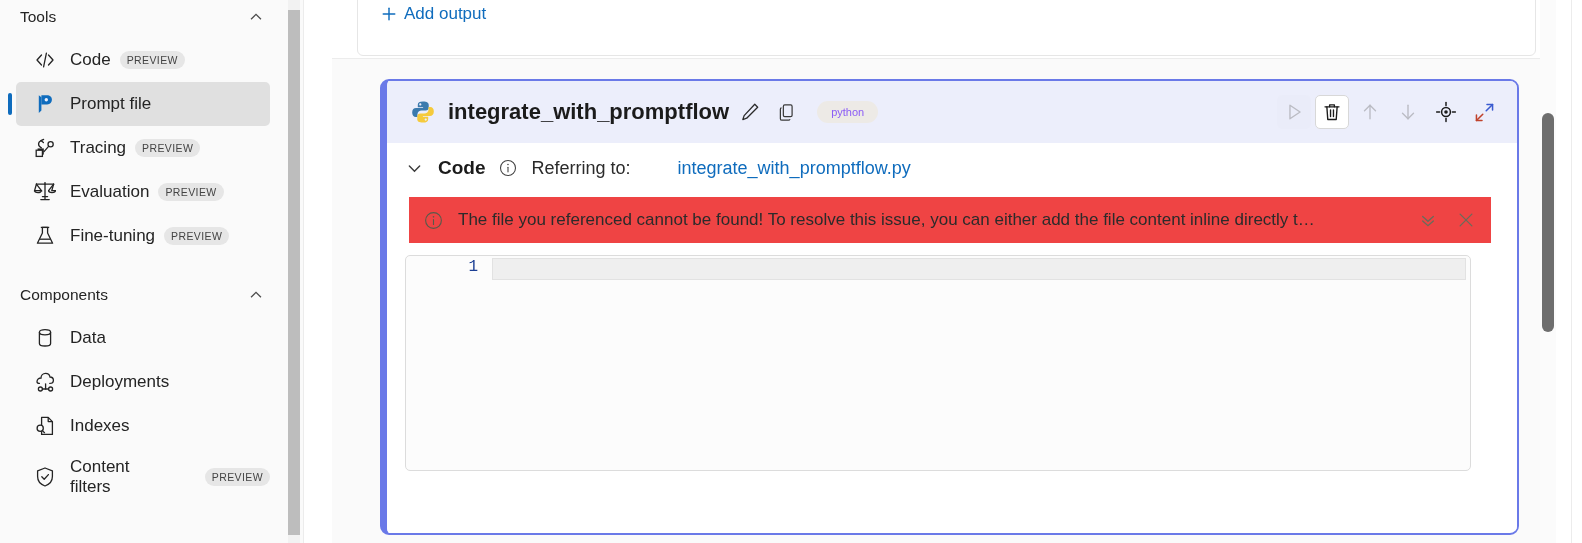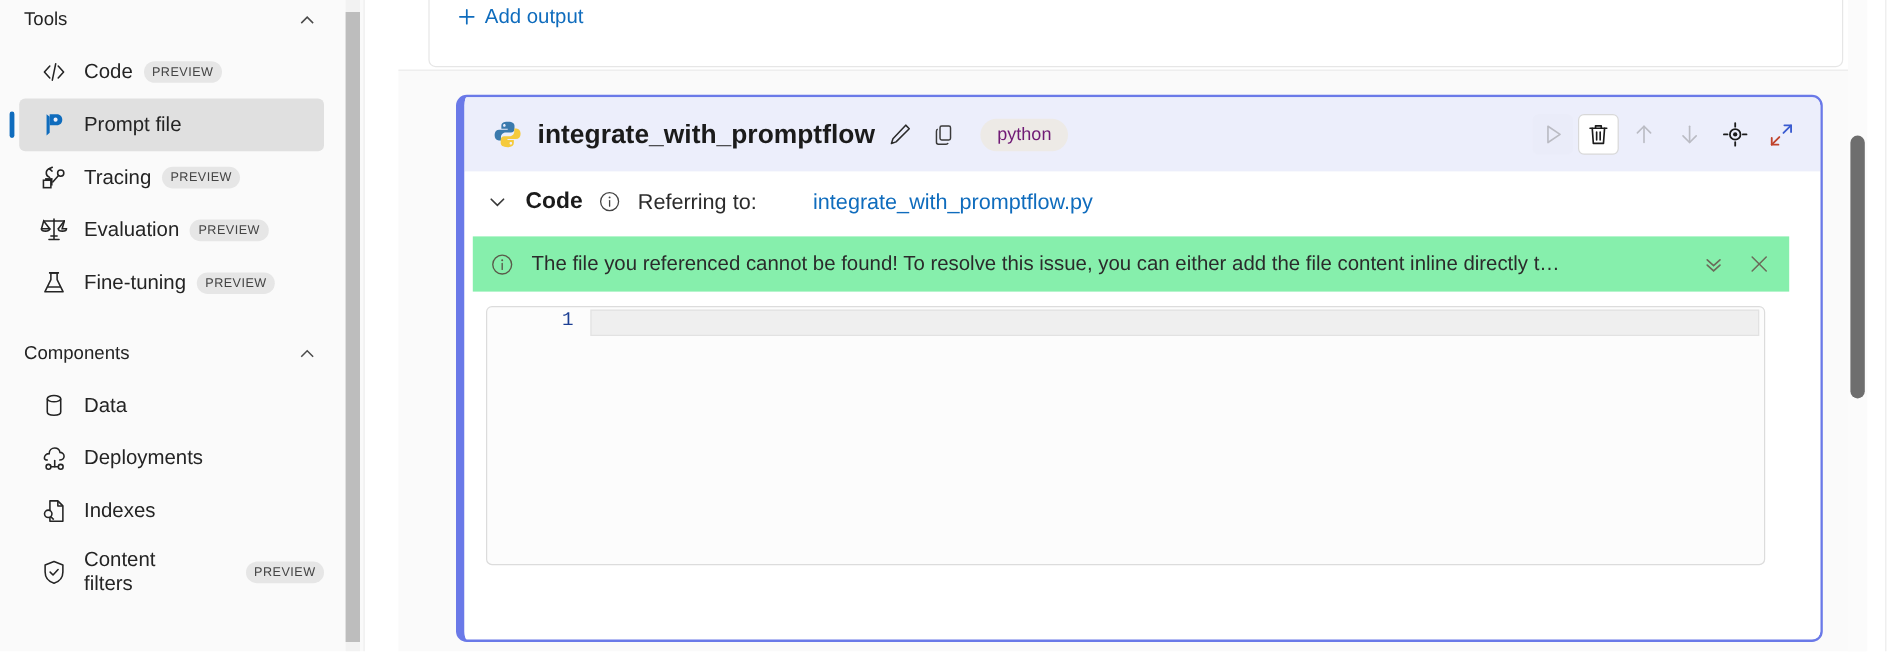--- a/index.html
+++ b/index.html
@@ -117,22 +117,22 @@
     margin-left: 12px; white-space: nowrap;
   }
   .hdr-ic-btn {
     width: 30px; height: 30px; margin-left: 6px;
     display: flex; align-items: center; justify-content: center;
     cursor: pointer; border-radius: 4px; flex: 0 0 30px;
   }
   .hdr-ic-btn svg { display: block; }
   .lang-badge {
     margin-left: 16px;
-    background: #edeae6; color: #701a75;
-    font-size: 15px; padding: 5px 14px; border-radius: 14px;
+    background: #edeae6; color: #8b5cf6;
+    font-size: 11px; padding: 5px 14px; border-radius: 14px;
     white-space: nowrap;
   }
   .hdr-tools { margin-left: auto; display: flex; align-items: center; gap: 4px; }
   .tool-btn {
     width: 34px; height: 34px; border-radius: 5px;
     display: flex; align-items: center; justify-content: center;
     cursor: pointer;
   }
   .tool-btn.disabled { opacity: .38; cursor: default; }
   .tool-btn.boxed { background: #ffffff; border: 1px solid #d8d8d8; }
@@ -146,22 +146,22 @@
     padding: 14px 0 12px 18px;
   }
   .chev-dn { width: 19px; height: 19px; color: #3a3a3a; display: block; }
   .code-label { font-size: 19px; font-weight: 700; color: #1b1b1b; margin-left: 14px; }
   .info-ic { width: 20px; height: 20px; margin-left: 12px; display: block; color: #444; }
   .refer-txt { font-size: 18px; color: #2b2b2b; margin-left: 14px; }
   .refer-link { font-size: 18px; color: #0f6cbd; margin-left: 7px; cursor: pointer; padding-left: 40px; }
 
   .warn-bar {
     position: relative;
-    margin: 6px 26px 0 7px;
-    background: #86efac;
+    margin: 6px 26px 0 22px;
+    background: #ef4444;
     height: 46px;
     display: flex; align-items: center;
     padding: 0 10px 0 14px;
   }
   .warn-ic { width: 21px; height: 21px; flex: 0 0 21px; display: block; color: #5a5a4a; }
   .warn-txt {
     font-size: 17px; color: #2b2b2b; margin-left: 14px;
     white-space: nowrap; overflow: hidden; text-overflow: ellipsis;
     flex: 1 1 auto;
   }

